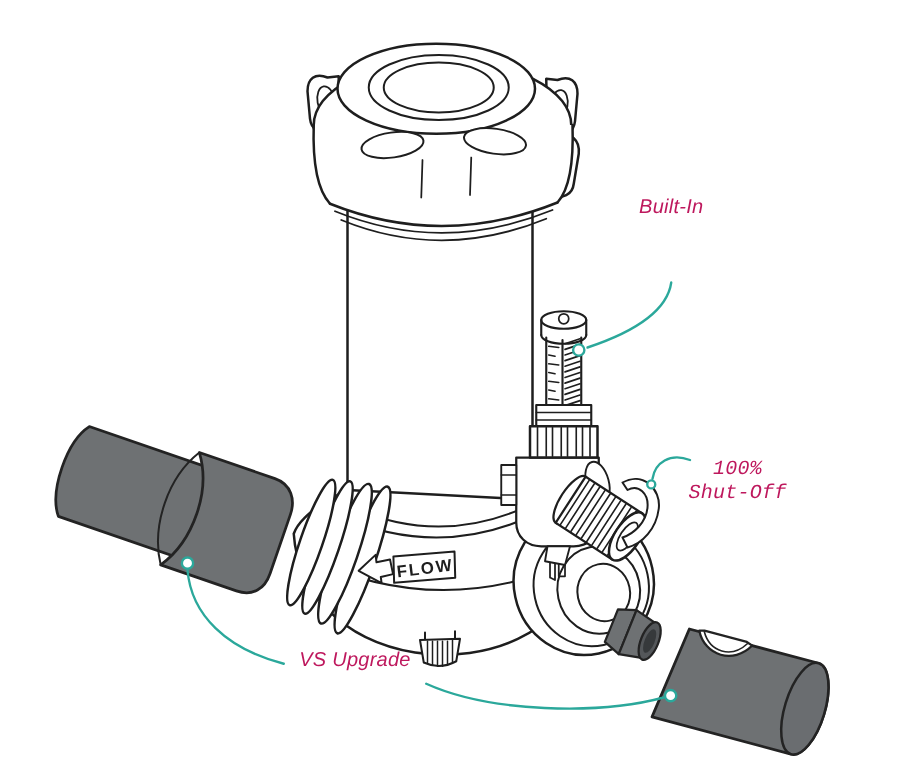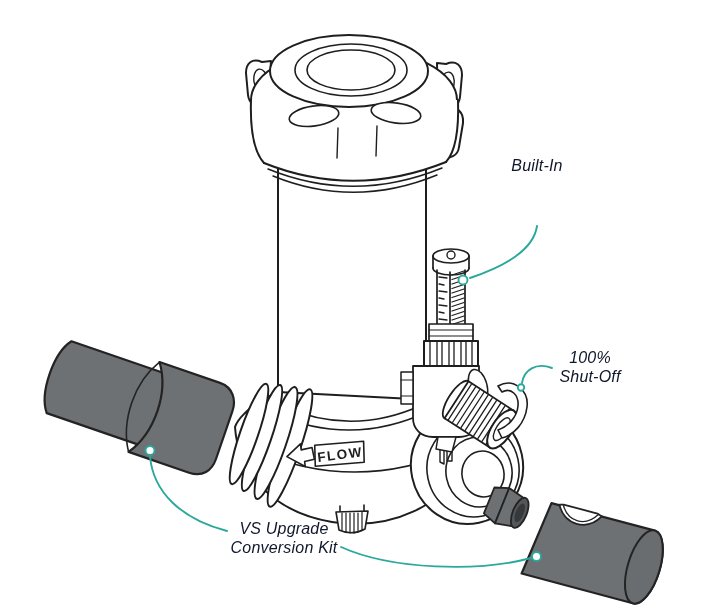--- a/index.html
+++ b/index.html
@@ -3,24 +3,24 @@
 <meta charset="utf-8">
 <style>
   html,body{margin:0;padding:0;background:#ffffff;}
   .stage{
     position:relative;width:720px;height:607px;background:#ffffff;
     font-family:"Liberation Sans",sans-serif;overflow:hidden;
   }
   .stage svg{position:absolute;left:0;top:0;}
   .callout{
     position:absolute;font-style:italic;font-size:16px;line-height:20px;
-    color:#0f172a;text-align:center;letter-spacing:.2px;
+    color:#be185d;text-align:center;letter-spacing:.2px;
   }
   #ann-flow{left:447px;top:156px;width:180px;}
-  #ann-shutoff{left:545px;top:348px;width:90px;line-height:19px;}
+  #ann-shutoff{left:545px;top:366px;width:90px;line-height:19px;font-family:Liberation Mono, monospace;}
   #ann-kit{left:190px;top:519px;width:188px;line-height:19px;}
   .flow-text{
     font-family:"Liberation Sans",sans-serif;font-weight:bold;
     font-size:13.5px;letter-spacing:1.5px;
   }
 </style>
 </head>
 <body>
 
 <div class="stage">
@@ -178,16 +178,15 @@
     <div>Built-In</div>
   </div>
 
   <div class="callout" id="ann-shutoff">
     <div>100%</div>
     <div>Shut-Off</div>
   </div>
 
   <div class="callout" id="ann-kit">
     <div>VS Upgrade</div>
-    <div>Conversion Kit</div>
   </div>
 
 </div>
 
 </body></html>

